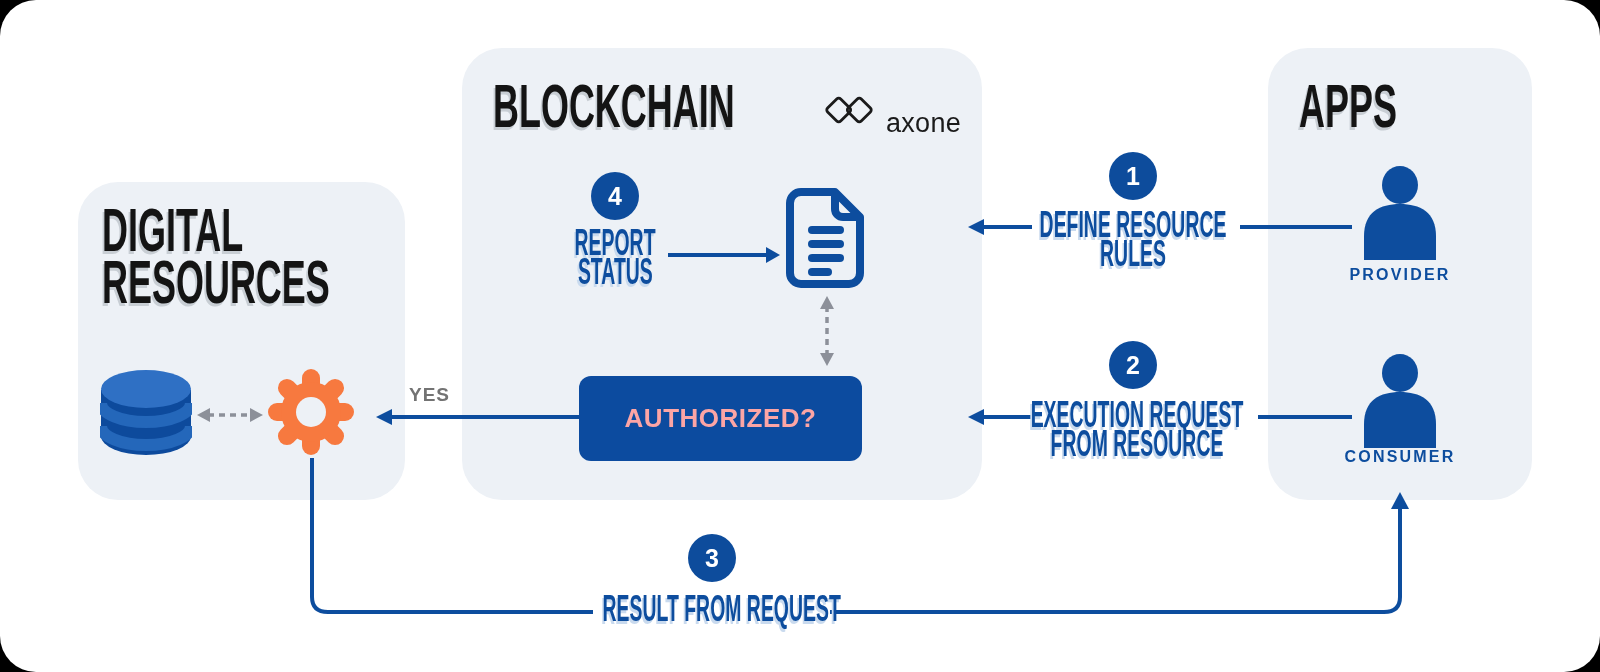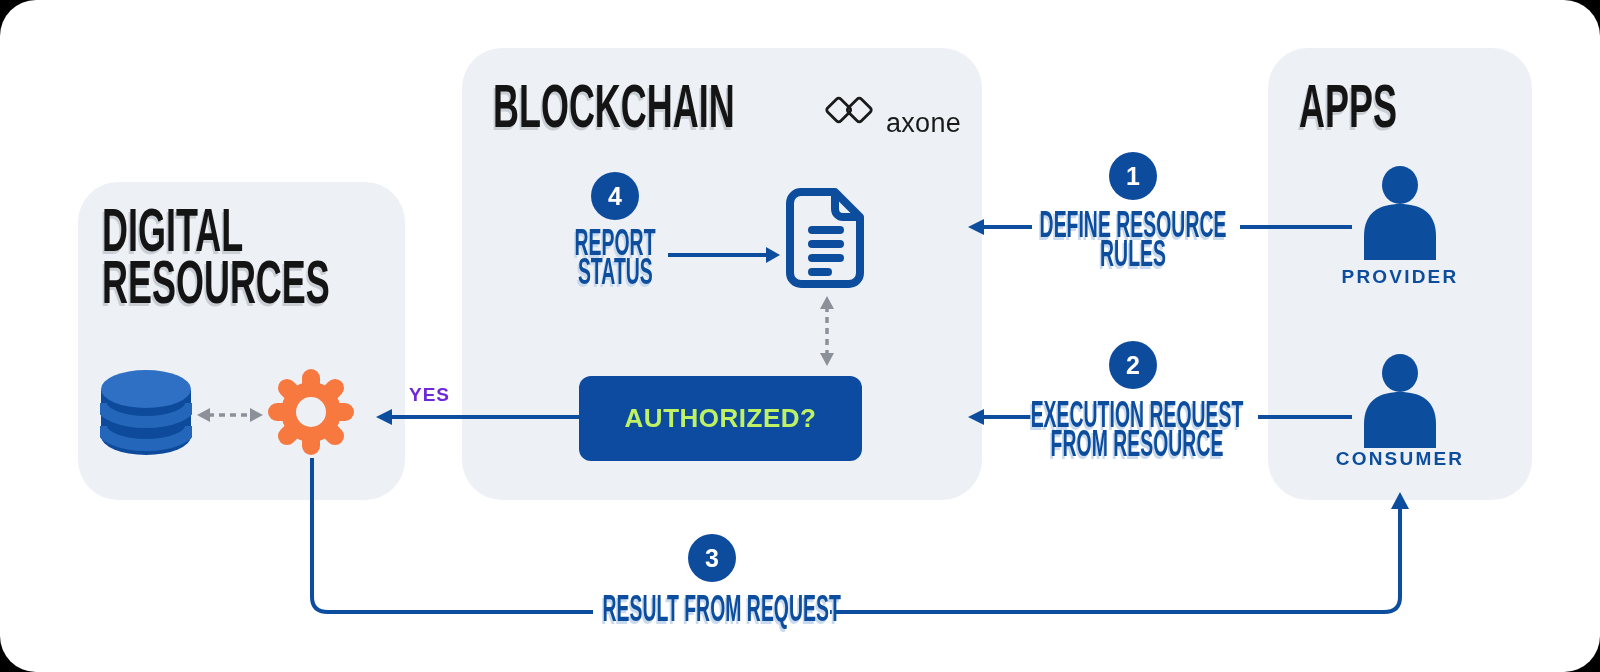--- a/index.html
+++ b/index.html
@@ -20,26 +20,26 @@
   .bluestep{position:absolute;width:420px;text-align:center;color:#0d4d9e;font-weight:900;
             font-size:36px;line-height:.80;text-shadow:-3px 3px 0 #c9daee;}
   .bluestep .sx{display:inline-block;transform:scaleX(.54);transform-origin:center top;white-space:nowrap;}
 
   .circle{position:absolute;width:48px;height:48px;border-radius:50%;background:#0d4c9c;
           color:#fff;font-weight:700;font-size:25px;display:flex;align-items:center;justify-content:center;}
 
   .sublabel{position:absolute;width:420px;text-align:center;color:#0d4d9e;font-weight:700;
             font-size:16.5px;letter-spacing:.3px;white-space:nowrap;}
   .actor-label{position:absolute;width:200px;text-align:center;color:#0d4d9e;font-weight:700;
-               font-size:19px;letter-spacing:2.2px;}
-  .yes{position:absolute;color:#6d28d9;font-weight:700;font-size:19px;letter-spacing:1px;text-align:center;}
+               font-size:16px;letter-spacing:2.2px;}
+  .yes{position:absolute;color:#737373;font-weight:700;font-size:19px;letter-spacing:1px;text-align:center;}
 
   .authbox{position:absolute;left:579px;top:376px;width:283px;height:85px;border-radius:12px;
            background:#0c4b9f;display:flex;align-items:center;justify-content:center;
-           color:#bef264;font-weight:700;font-size:26px;letter-spacing:.5px;}
+           color:#fca5a5;font-weight:700;font-size:26px;letter-spacing:.5px;}
 
   .logo{position:absolute;left:820px;top:80px;display:flex;align-items:center;}
   .logo-text{color:#1a1a1a;font-weight:500;font-size:27px;letter-spacing:.3px;margin-left:8px;margin-top:28px;}
 
   .icon{position:absolute;}
 </style>
 </head>
 <body>
 
 <div class="stage">

